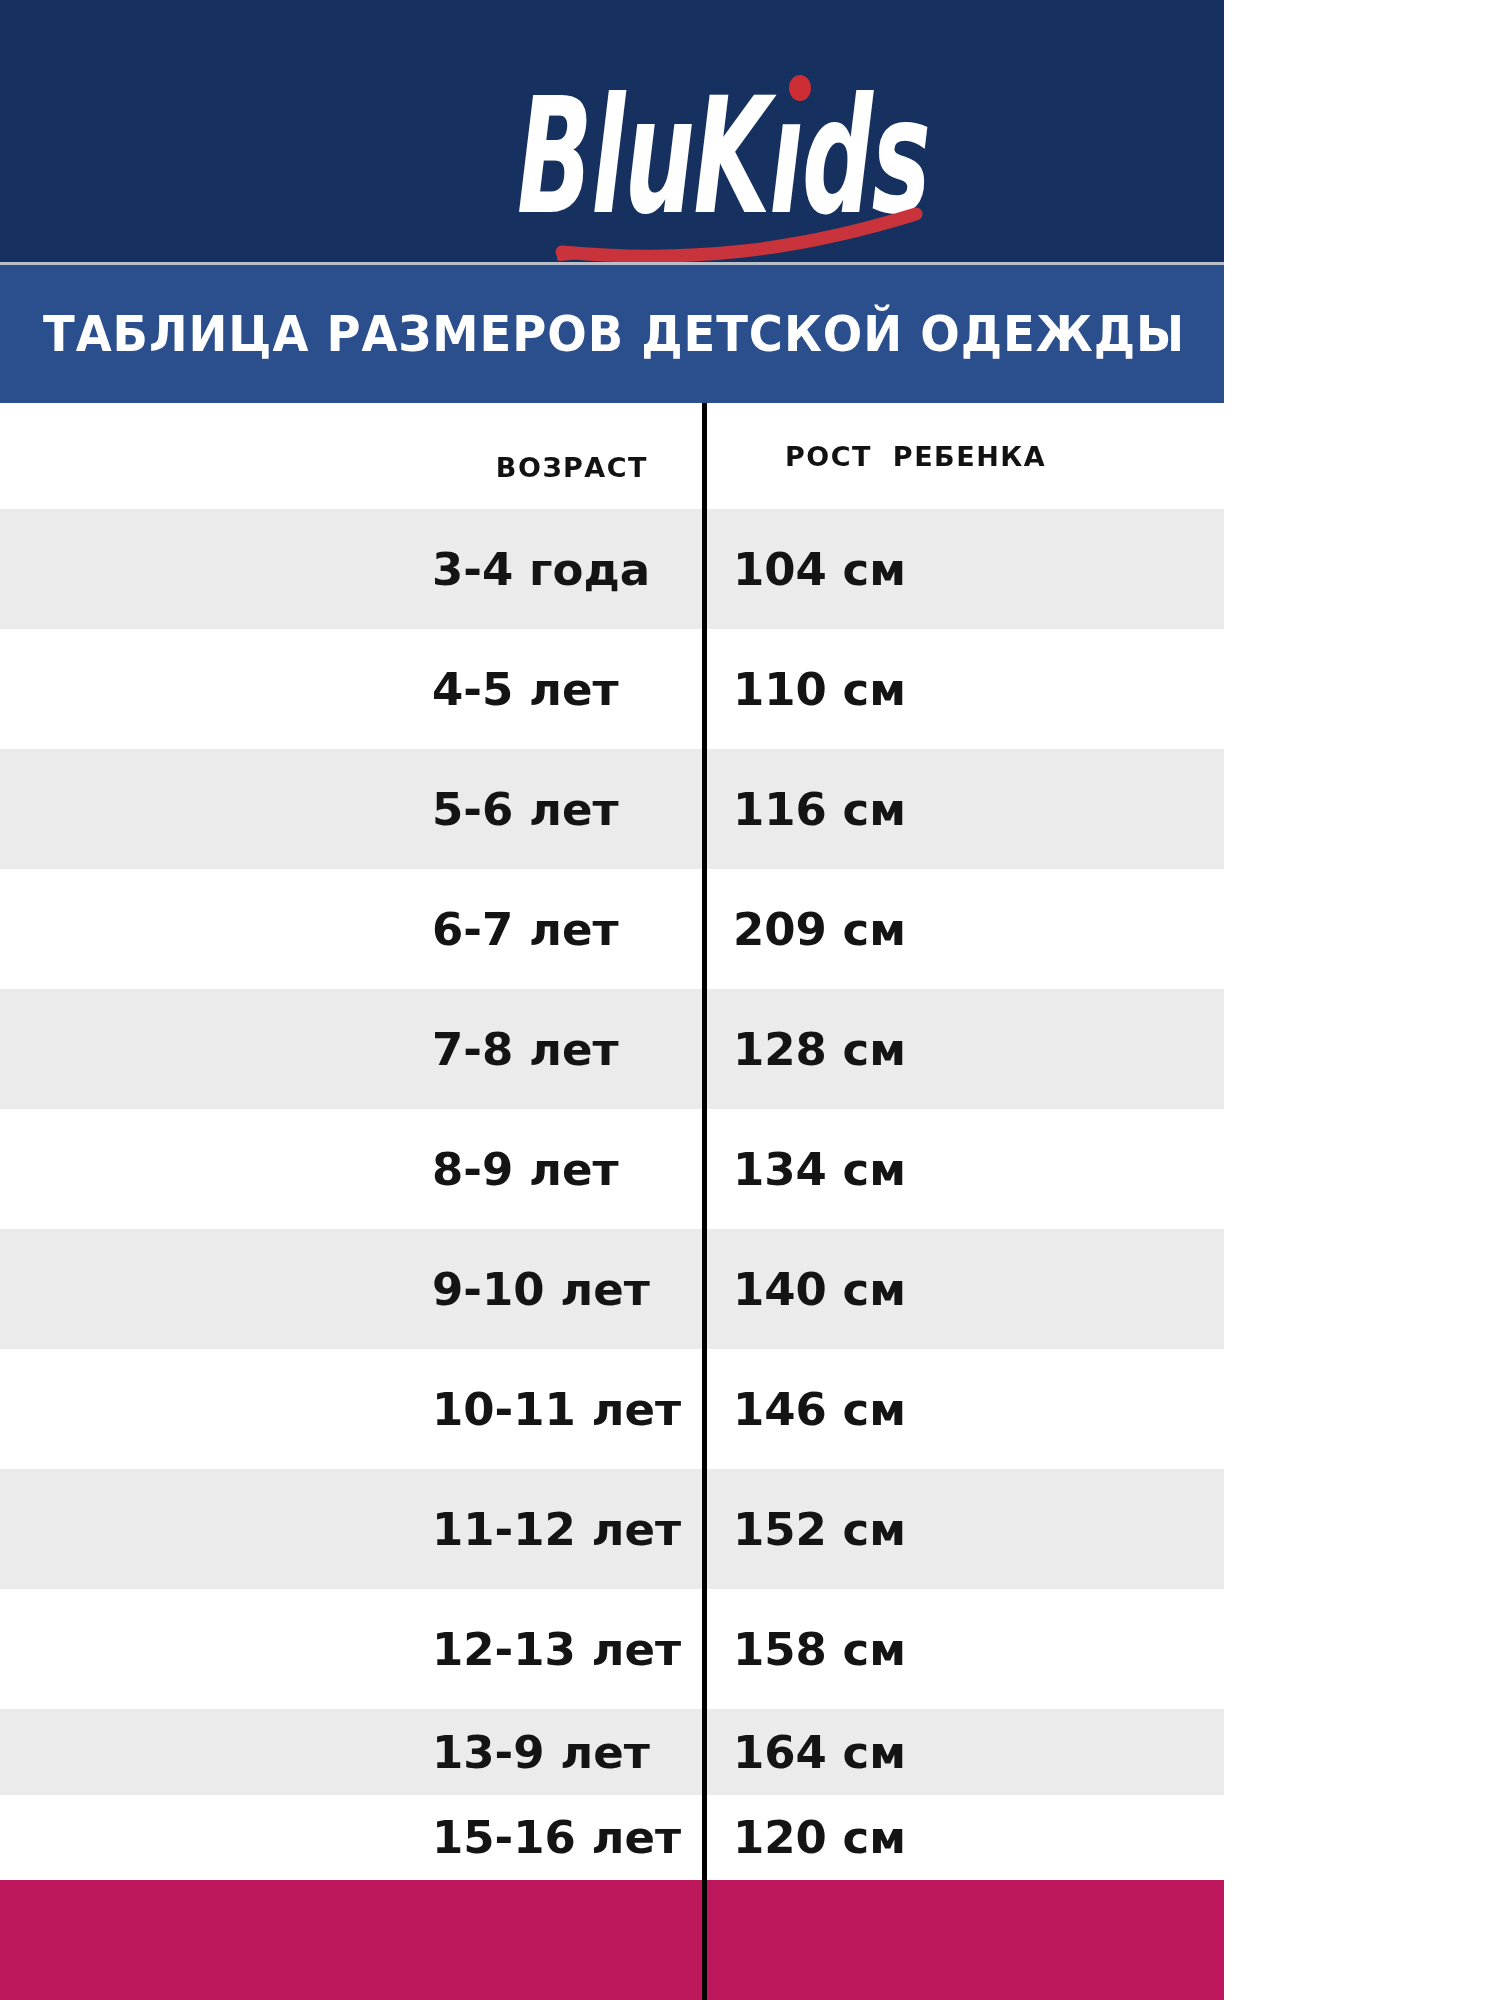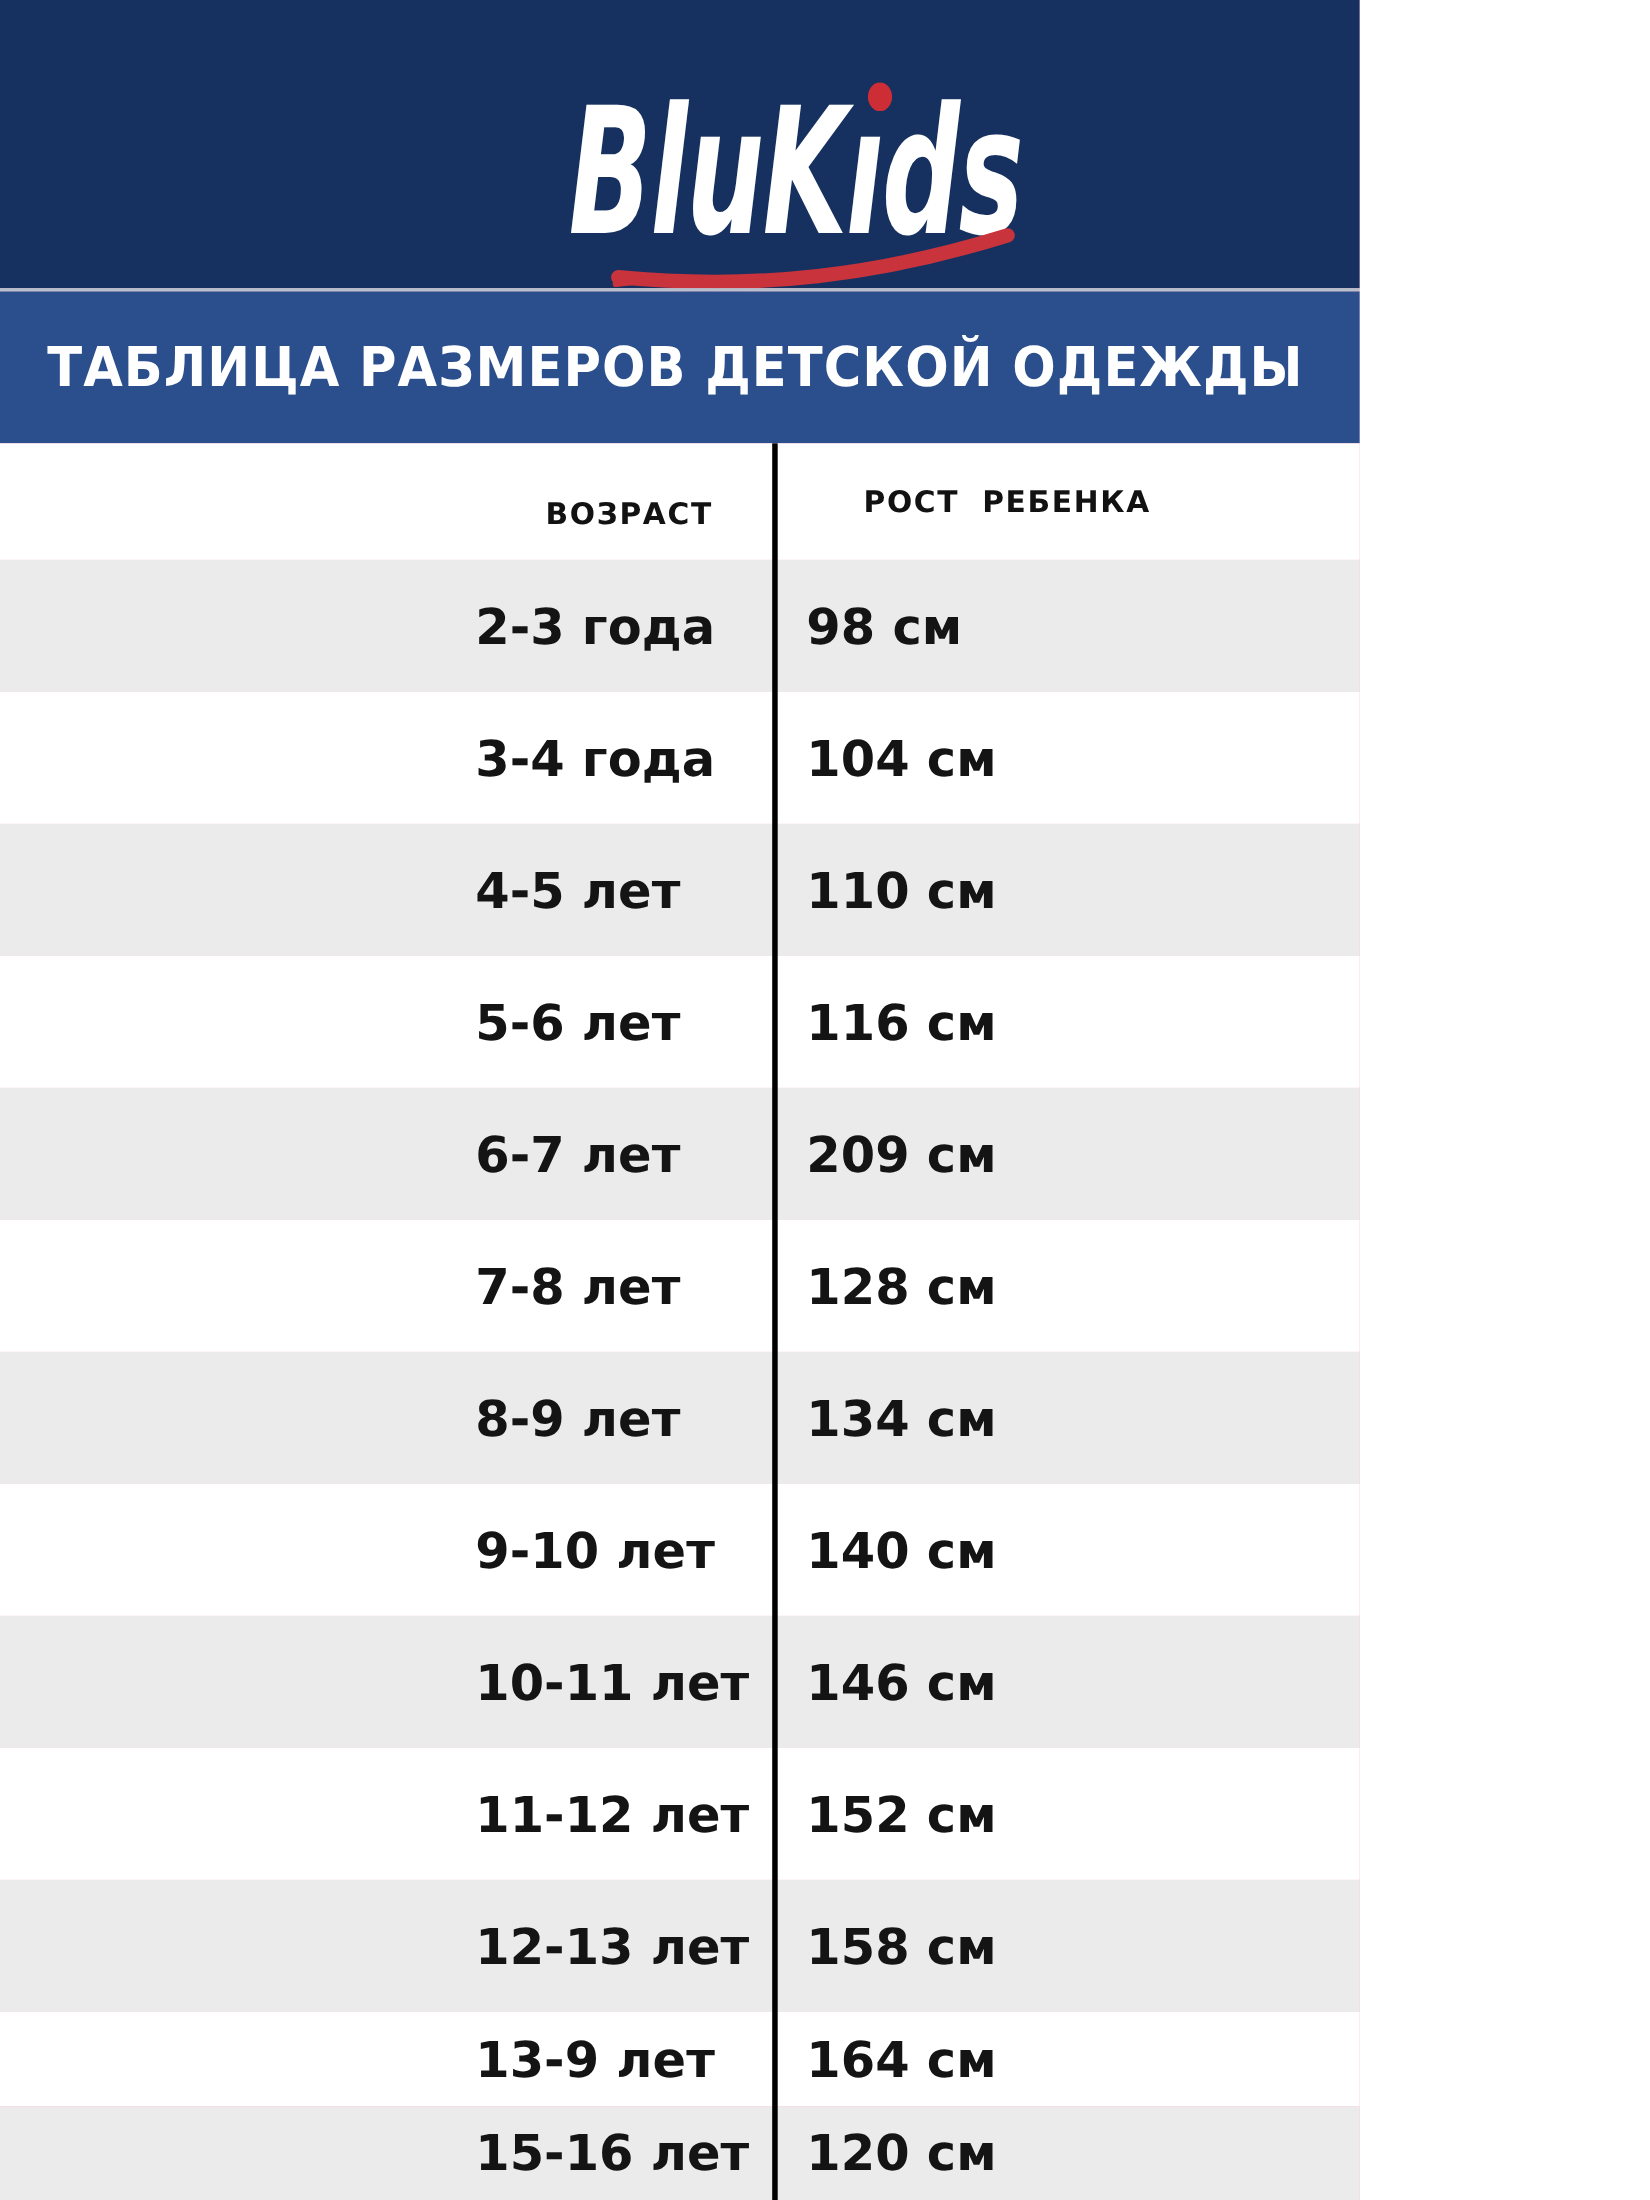--- a/index.html
+++ b/index.html
@@ -1,23 +1,22 @@
 <!DOCTYPE html>
 <html><head>
 <meta charset="utf-8">
 <style>
   html, body { margin: 0; padding: 0; background: #ffffff; }
   #page {
     position: relative;
     width: 1224px;
     height: 2000px;
     overflow: hidden;
-    background: #f9a8d4;
+    background: #be185d;
     font-family: "DejaVu Sans", "Liberation Sans", sans-serif;
-    padding-left: 12px;
   }
   
   #brand-header {
     position: absolute;
     left: 0; top: 0;
     width: 1500px; height: 262px;
     background: #16315f;
   }
   #header-separator {
     position: absolute;
@@ -145,24 +144,20 @@
     <span class="title-text">ТАБЛИЦА РАЗМЕРОВ ДЕТСКОЙ ОДЕЖДЫ</span>
   </div>
 
   <div id="col-headers">
     <span class="col-age">ВОЗРАСТ</span>
     <span class="col-height">РОСТ РЕБЕНКА</span>
   </div>
 
   <div id="rows">
       <div class="row">
-        <div class="cell-age">2-3 года</div>
-        <div class="cell-height">98 см</div>
-      </div>
-      <div class="row">
         <div class="cell-age">3-4 года</div>
         <div class="cell-height">104 см</div>
       </div>
       <div class="row">
         <div class="cell-age">4-5 лет</div>
         <div class="cell-height">110 см</div>
       </div>
       <div class="row">
         <div class="cell-age">5-6 лет</div>
         <div class="cell-height">116 см</div>

